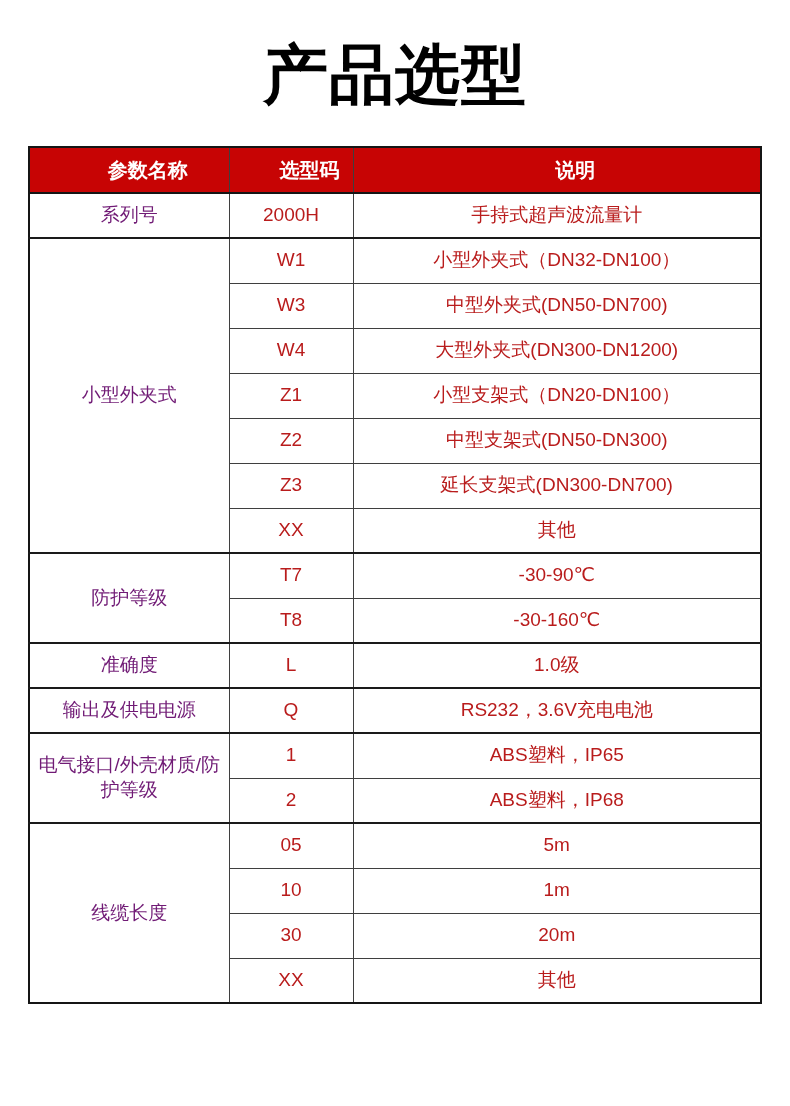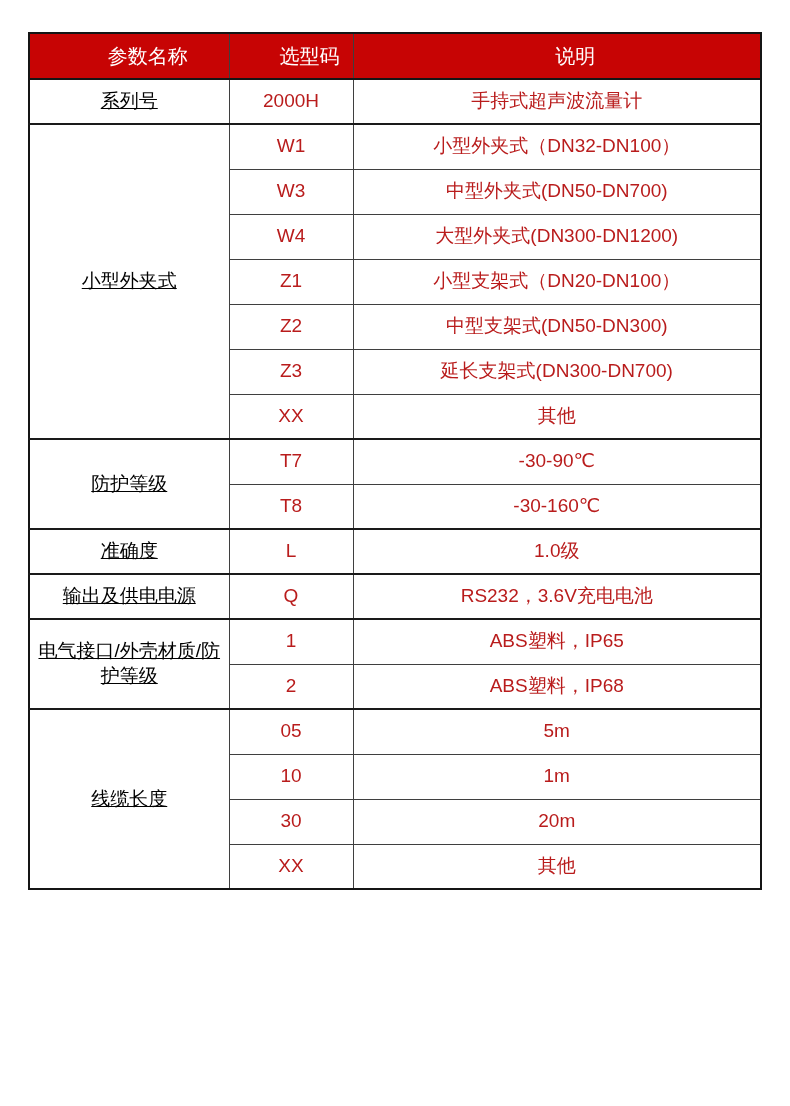--- a/index.html
+++ b/index.html
@@ -43,43 +43,43 @@
     vertical-align: middle;
     padding: 0 8px;
     box-sizing: border-box;
     overflow: hidden;
   }
   thead th {
     height: 46px;
     background: #c70404;
     color: #ffffff;
     font-size: 20px;
-    font-weight: 400;
+    font-weight: 700;
     border-bottom: 2px solid #151515;
     padding-left: 45px;
   }
   tbody td {
     height: 45px;
     font-size: 19px;
     color: #b91c1c;
     line-height: 1.3;
   }
   tbody td.param-cell {
     font-size: 19px;
-    color: #000000;
-    text-decoration: underline;
+    color: #701a75;
   }
   tr.group-start td {
     border-top: 2px solid #1a1a1a;
   }
 </style>
 </head>
 <body>
 
 <div class="page">
+  <h1 class="title">产品选型</h1>
 
   <table class="selection">
     <colgroup>
       <col class="c-param">
       <col class="c-code">
       <col class="c-desc">
     </colgroup>
     <thead>
       <tr>
         <th>参数名称</th>

